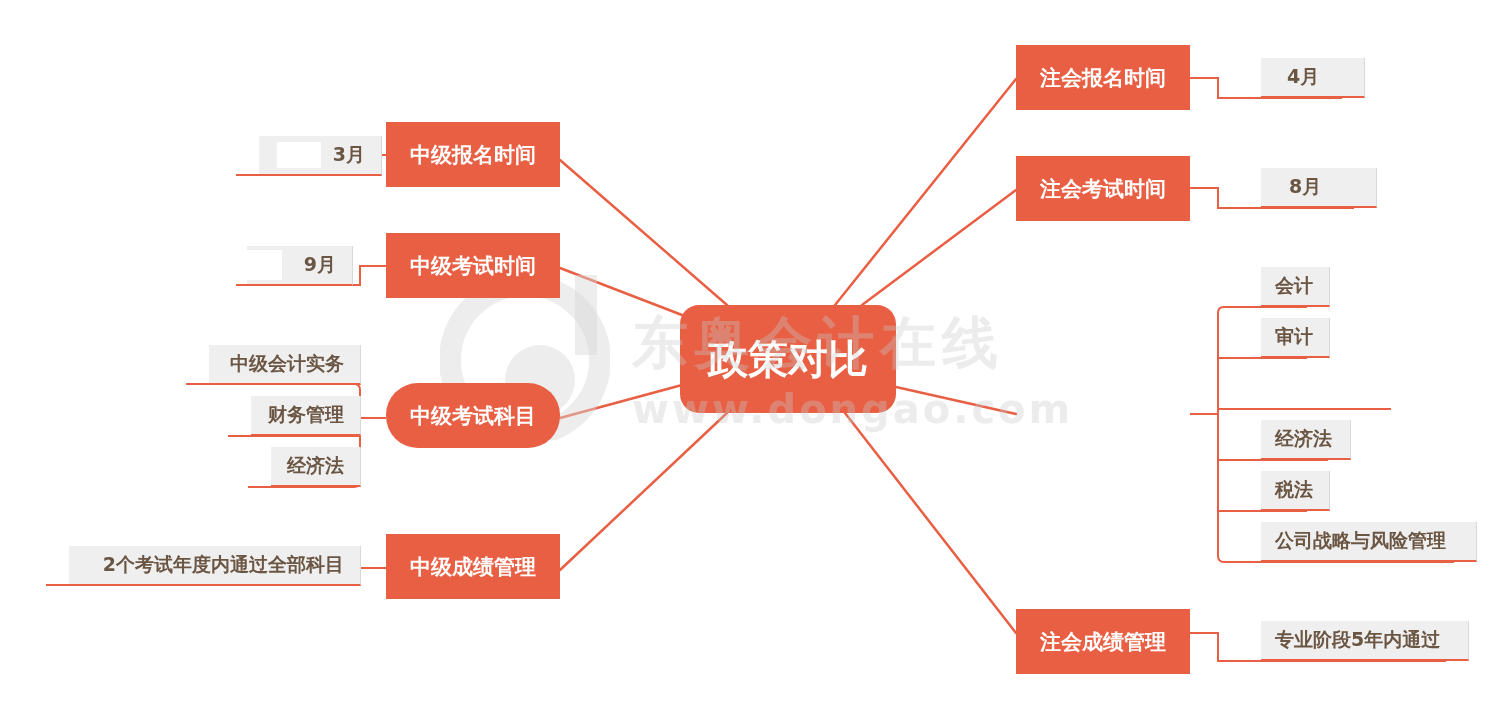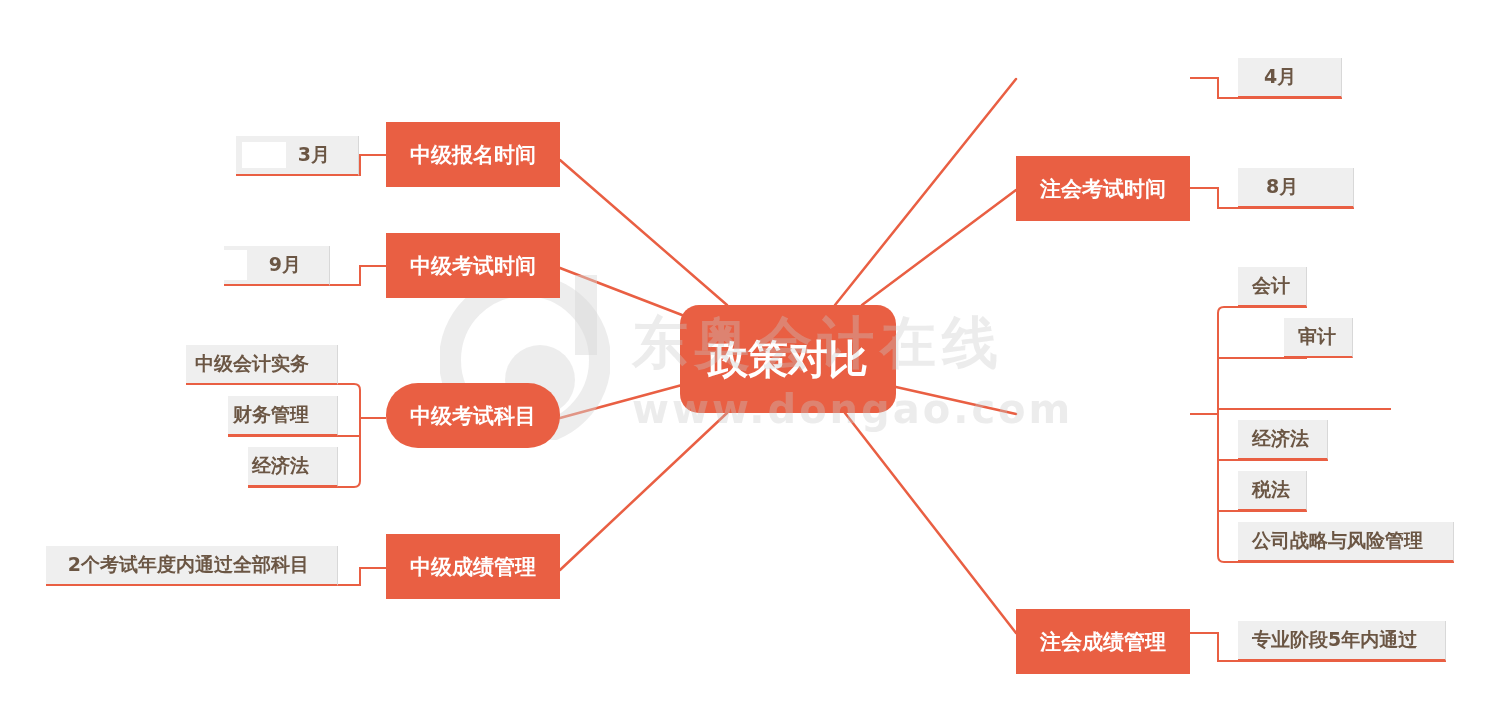--- a/index.html
+++ b/index.html
@@ -11,23 +11,23 @@
     .wm-logo { left: 440px; top: 270px; width: 170px; height: 170px; }
     .wm-text { left: 632px; top: 306px; font-size: 56px; font-weight: bold; color: rgba(200,200,200,0.35); letter-spacing: 6px; white-space: nowrap; }
     .wm-url { left: 632px; top: 386px; font-size: 40px; font-weight: bold; color: rgba(200,200,200,0.35); letter-spacing: 3px; white-space: nowrap; }
     .node { position: absolute; z-index: 4; display: flex; align-items: center; justify-content: center;
             color: #ffffff; font-weight: bold; box-sizing: border-box; white-space: nowrap; }
     .main { background: #e95f43; font-size: 21px; }
     .center { background: #e95f43; font-size: 40px; z-index: 2; border-radius: 19px; }
     .center-text { position: relative; z-index: 5; }
     .leaf { position: absolute; z-index: 4; background: #efefef; color: #6b5644; font-weight: bold;
             font-size: 19px; display: flex; align-items: center; box-sizing: border-box; white-space: nowrap;
-            border-right: 1px solid #d8d8d8; border-bottom: 2px solid #e95f43; }
+            border-right: 1px solid #d8d8d8; border-bottom: 2px solid #e95f43; margin-left: 23px; }
     .leaf.right { padding-left: 14px; }
-    .leaf.left { justify-content: flex-end; padding-right: 28px; }
+    .leaf.left { justify-content: flex-end; padding-right: 16px; }
     .blank { display: inline-block; background: #ffffff; }
   </style>
 </head>
 <body>
 
 <div id="canvas">
 
   <svg class="links" viewBox="0 0 1497 720">
     <g stroke="#e95f43" stroke-width="2.5" fill="none" stroke-linecap="round">
 
@@ -101,37 +101,40 @@
   <div class="leaf left" style="left:228px; top:396px; width:110px; height:40px;">
     <span>财务管理</span>
   </div>
   <div class="leaf left" style="left:248px; top:447px; width:90px; height:40px;">
     <span>经济法</span>
   </div>
   <div class="leaf left" style="left:46px; top:546px; width:292px; height:40px;">
     <span>2个考试年度内通过全部科目</span>
   </div>
 
+  <div class="node main" style="left:1016px; top:45px; width:174px; height:65px;">
+    <span>注会报名时间</span>
+  </div>
   <div class="node main" style="left:1016px; top:156px; width:174px; height:65px;">
     <span>注会考试时间</span>
   </div>
   <div class="node main" style="left:1016px; top:609px; width:174px; height:65px;">
     <span>注会成绩管理</span>
   </div>
 
   <div class="leaf right" style="left:1238px; top:58px; width:104px; height:40px; padding-left:26px;">
     <span>4月</span>
   </div>
   <div class="leaf right" style="left:1238px; top:168px; width:116px; height:40px; padding-left:28px;">
     <span>8月</span>
   </div>
   <div class="leaf right" style="left:1238px; top:267px; width:69px; height:40px;">
     <span>会计</span>
   </div>
-  <div class="leaf right" style="left:1284px; top:318px; width:69px; height:40px;">
+  <div class="leaf right" style="left:1238px; top:318px; width:69px; height:40px;">
     <span>审计</span>
   </div>
   <div class="leaf right" style="left:1238px; top:420px; width:90px; height:40px;">
     <span>经济法</span>
   </div>
   <div class="leaf right" style="left:1238px; top:471px; width:69px; height:40px;text-align:center;">
     <span>税法</span>
   </div>
   <div class="leaf right" style="left:1238px; top:522px; width:216px; height:40px;">
     <span>公司战略与风险管理</span>

